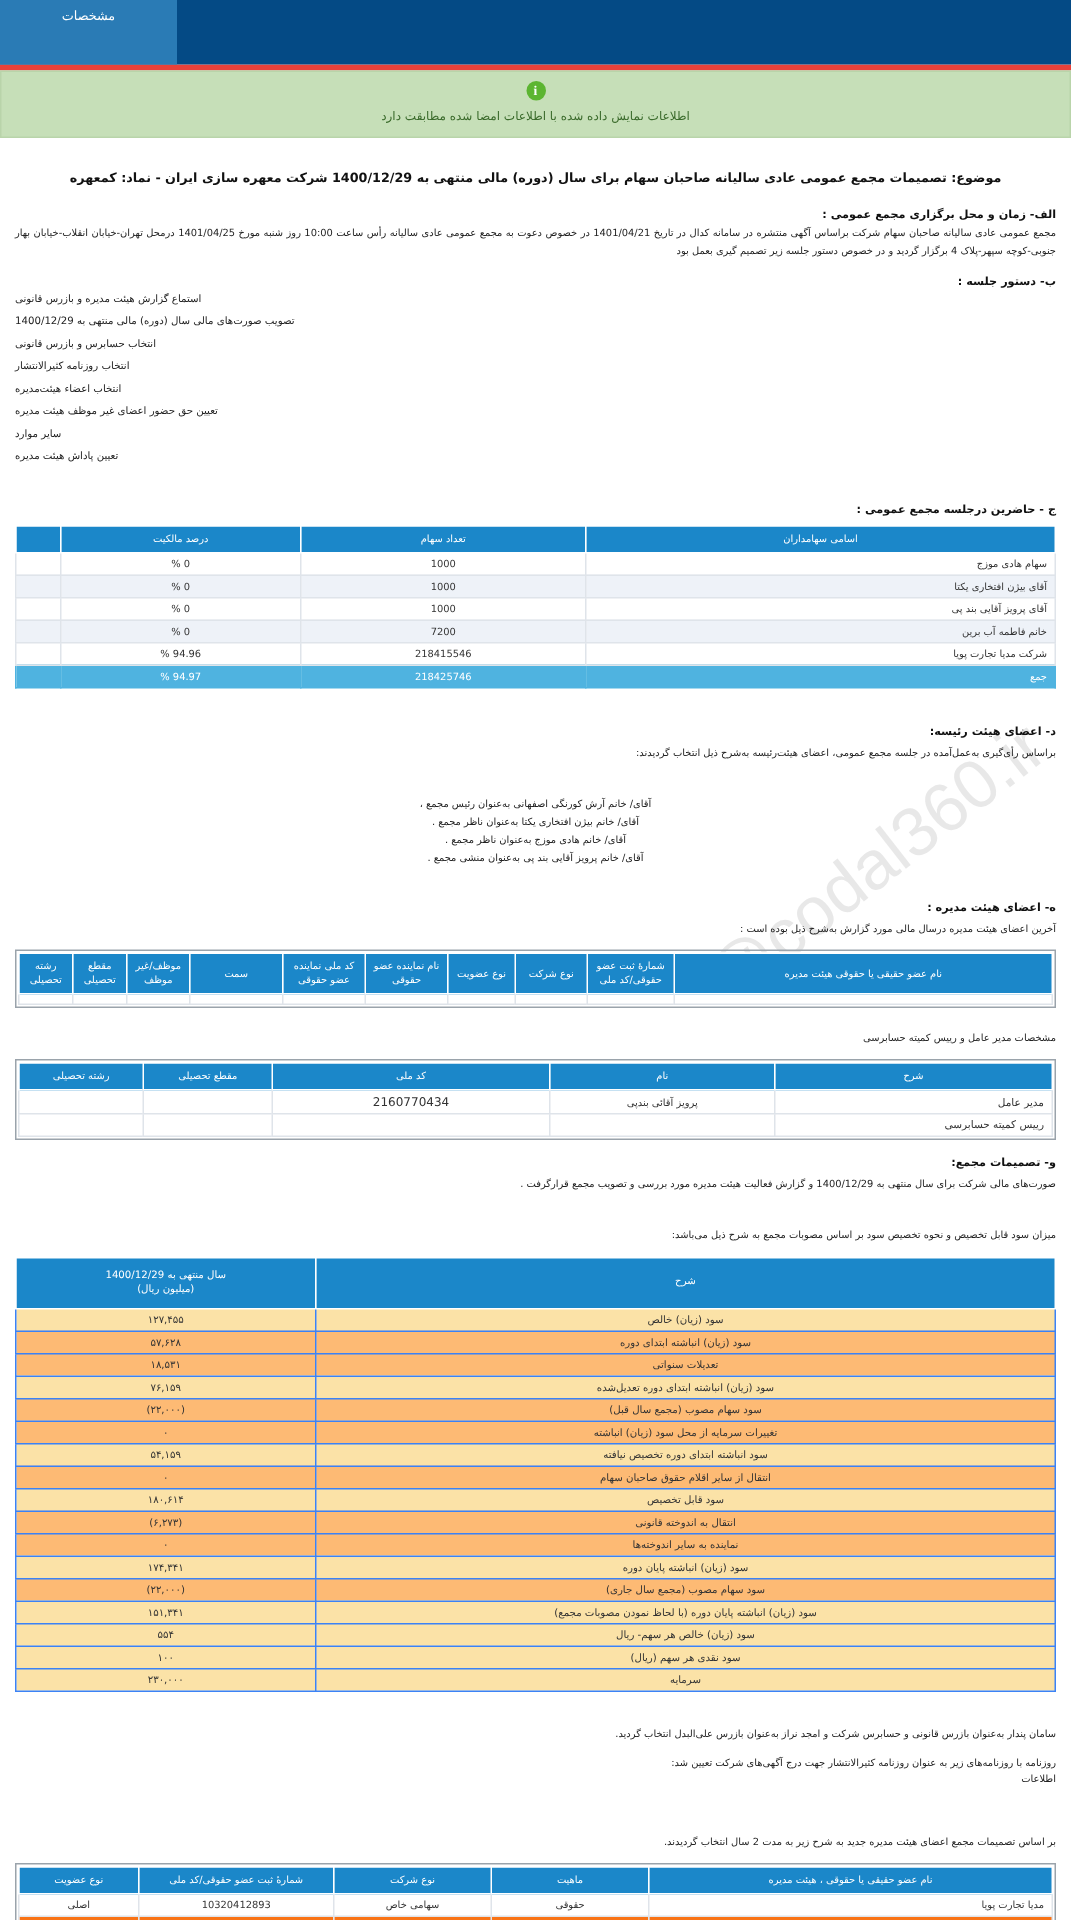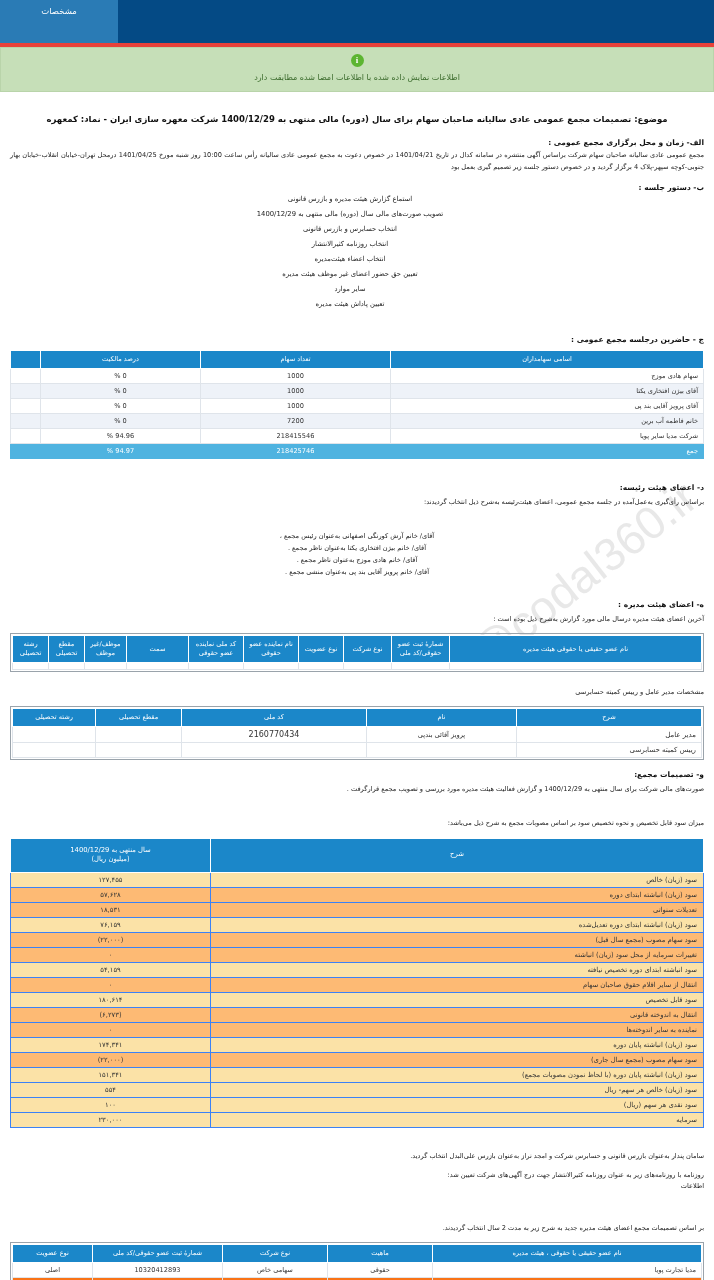--- a/index.html
+++ b/index.html
@@ -83,21 +83,21 @@
     color: #222;
     line-height: 1.75;
     text-align: justify;
     margin: 0 0 6px 0;
   }
   .agenda-item {
     font-size: 6.8px;
     color: #222;
     margin: 0 12px 7px 0;
     padding-right: 2px;
-    text-align: center;
+    text-align: left;
   }
   .indent-list { margin: 24px 0 0 0; }
   .indent-list .li {
     font-size: 6.6px;
     color: #222;
     text-align: center;
     margin-bottom: 4px;
   }
   .small-note { font-size: 6.6px; color: #222; margin: 5px 0 8px 0; text-align: right; line-height: 1.7;}
 
@@ -139,21 +139,21 @@
   }
   td.narrow { width: 28px; }
 
   
   table.fin { width: 100%; border-collapse: collapse; margin-top: 5px; }
   table.fin th {
     background: #1b87c9; color: #fff; font-weight: normal;
     font-size: 6.8px; padding: 7px 4px; border: 1px solid #fff; line-height: 1.4;
   }
   table.fin td { font-size: 6.8px; padding: 3px 6px; border: 1px solid #3b82f6; height: 15px;}
-  table.fin td.desc { text-align: right; color: #333; margin-left: 14px; }
+  table.fin td.desc { text-align: center; color: #333; margin-left: 14px; }
   table.fin td.val  { text-align: center; color: #333; width: 200px; font-family:"DejaVu Sans", sans-serif;}
   tr.y td { background: #fbe2a7; }
   tr.b td { background: #fdba74; }
   tr.w td { background: #ffffff; }
   .neg { color: #c0392b; }
 
   
   table.board th { background:#1b87c9; }
   table.board td { text-align: center; }
   table.board td.nm { text-align: right; }
@@ -245,21 +245,21 @@
           <td class="sh-pct">0 %</td>
           <td class="narrow"></td>
         </tr>
         <tr class="alt">
           <td class="sh-name">خانم فاطمه آب برین</td>
           <td class="sh-num">7200</td>
           <td class="sh-pct">0 %</td>
           <td class="narrow"></td>
         </tr>
         <tr class="w">
-          <td class="sh-name">شرکت مدیا سایر پویا</td>
+          <td class="sh-name">شرکت مدیا تجارت پویا</td>
           <td class="sh-num">218415546</td>
           <td class="sh-pct">94.96 %</td>
           <td class="narrow"></td>
         </tr>
         <tr class="total">
           <td class="sh-name">جمع</td>
           <td class="sh-num">218425746</td>
           <td class="sh-pct">94.97 %</td>
           <td class="narrow"></td>
         </tr>

